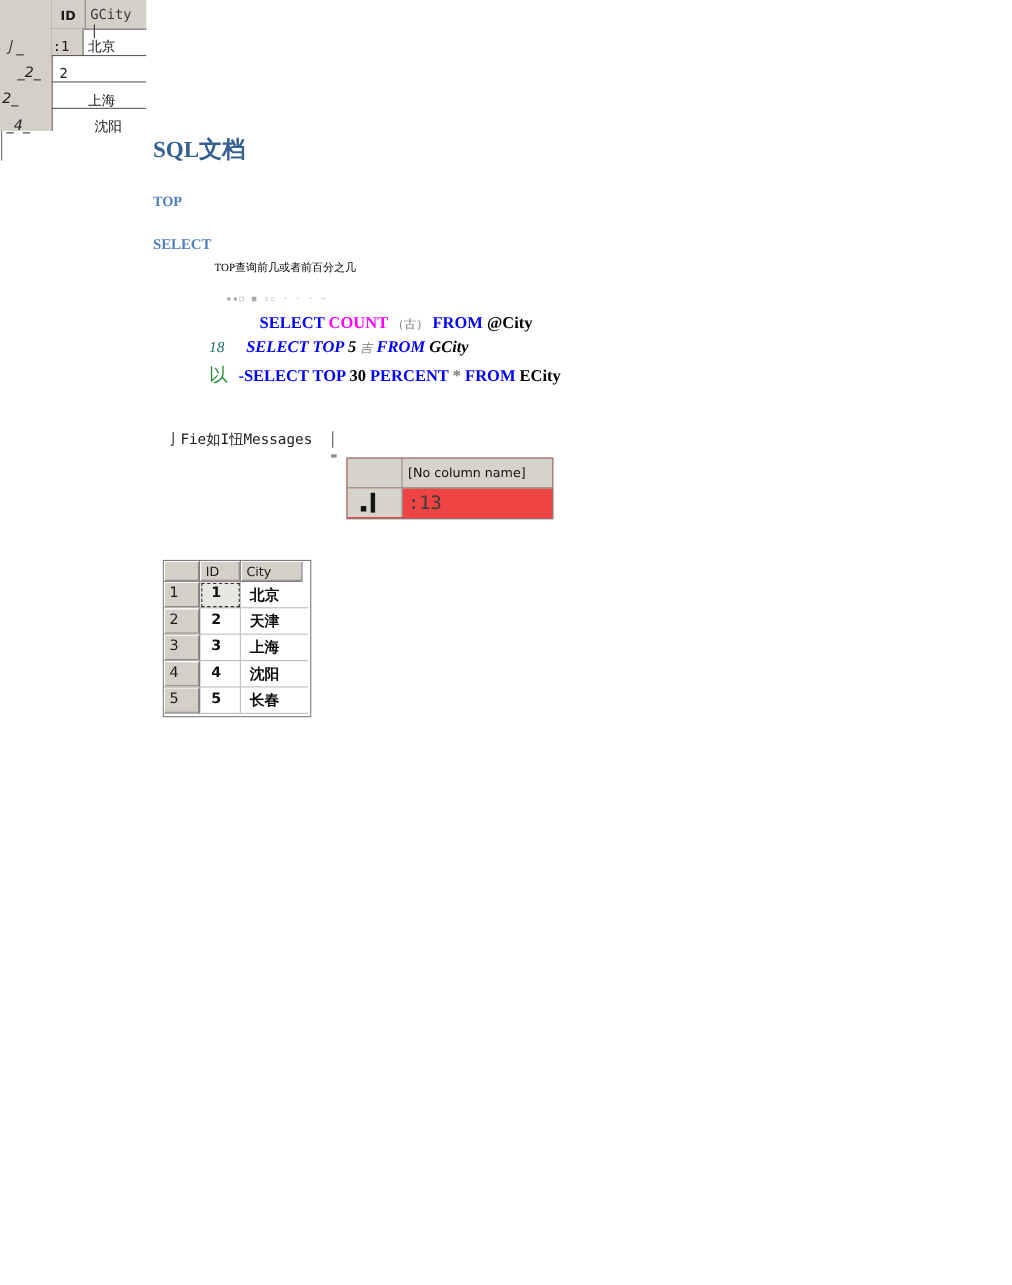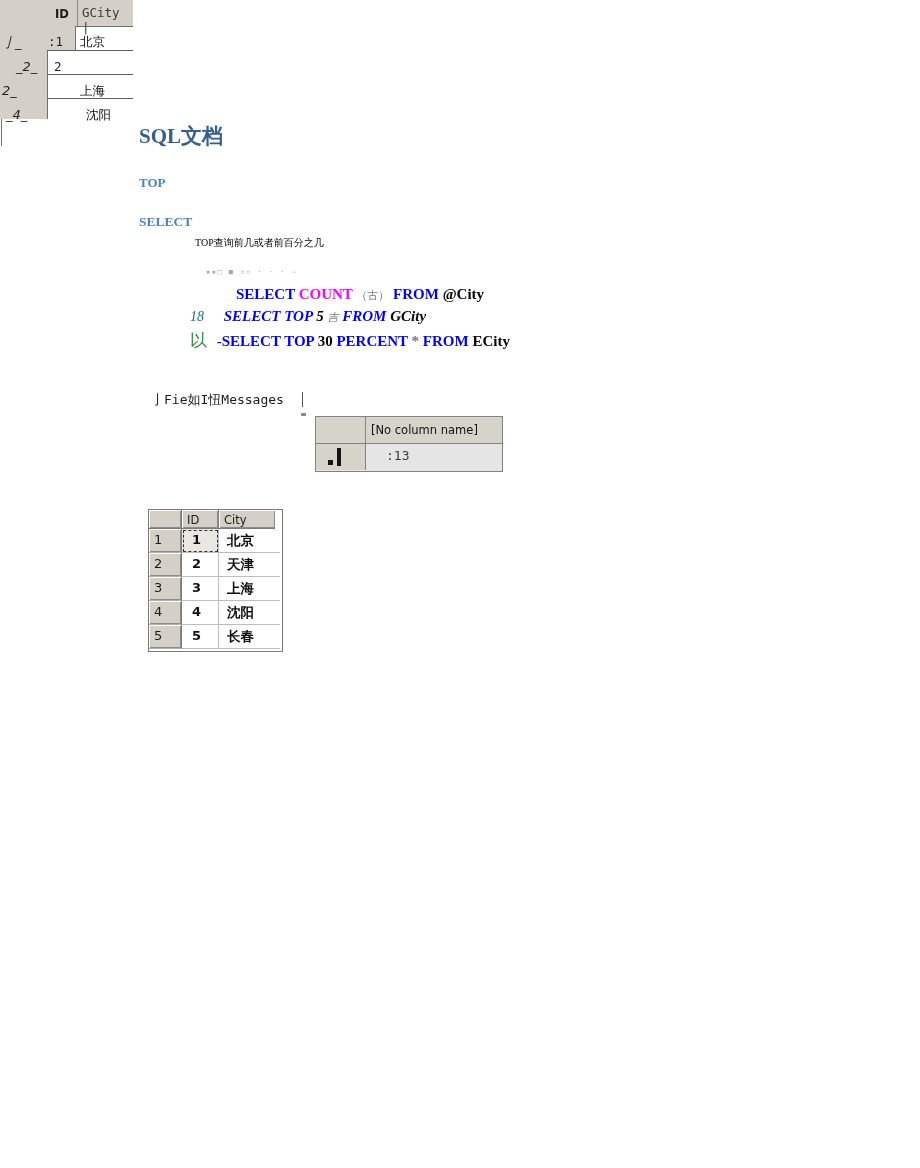--- a/index.html
+++ b/index.html
@@ -136,21 +136,21 @@
     top: 22px;
     width: 5px;
     height: 3px;
     background: #8a8a8a;
   }
 
   
   .grid {
     position: absolute;
     border: 1px solid #828282;
-    background: #e5e5e5;
+    background: #ef4444;
     font-size: 11px;
   }
   .grid .gr { display: flex; }
   .grid .gc {
     box-sizing: border-box;
     overflow: hidden;
     white-space: nowrap;
   }
 
   
@@ -190,23 +190,23 @@
     background: #141414;
   }
   #result-grid .row-hdr .dot {
     position: absolute;
     left: 12px; top: 16px;
     width: 5px; height: 5px;
     background: #141414;
   }
   #result-grid .cell-val {
     flex: 1;
-    padding: 4px 0 0 20px;
+    padding: 4px 0 0 5px;
     font-family: "DejaVu Sans Mono", monospace;
-    font-size: 13px;
+    font-size: 17px;
     color: #3a3a3a;
   }
 
   
   #grid-one {
     left: 148px;
     top: 509px;
     width: 133px;
     height: 141px;
     border: 1px solid #7b7b7b;

